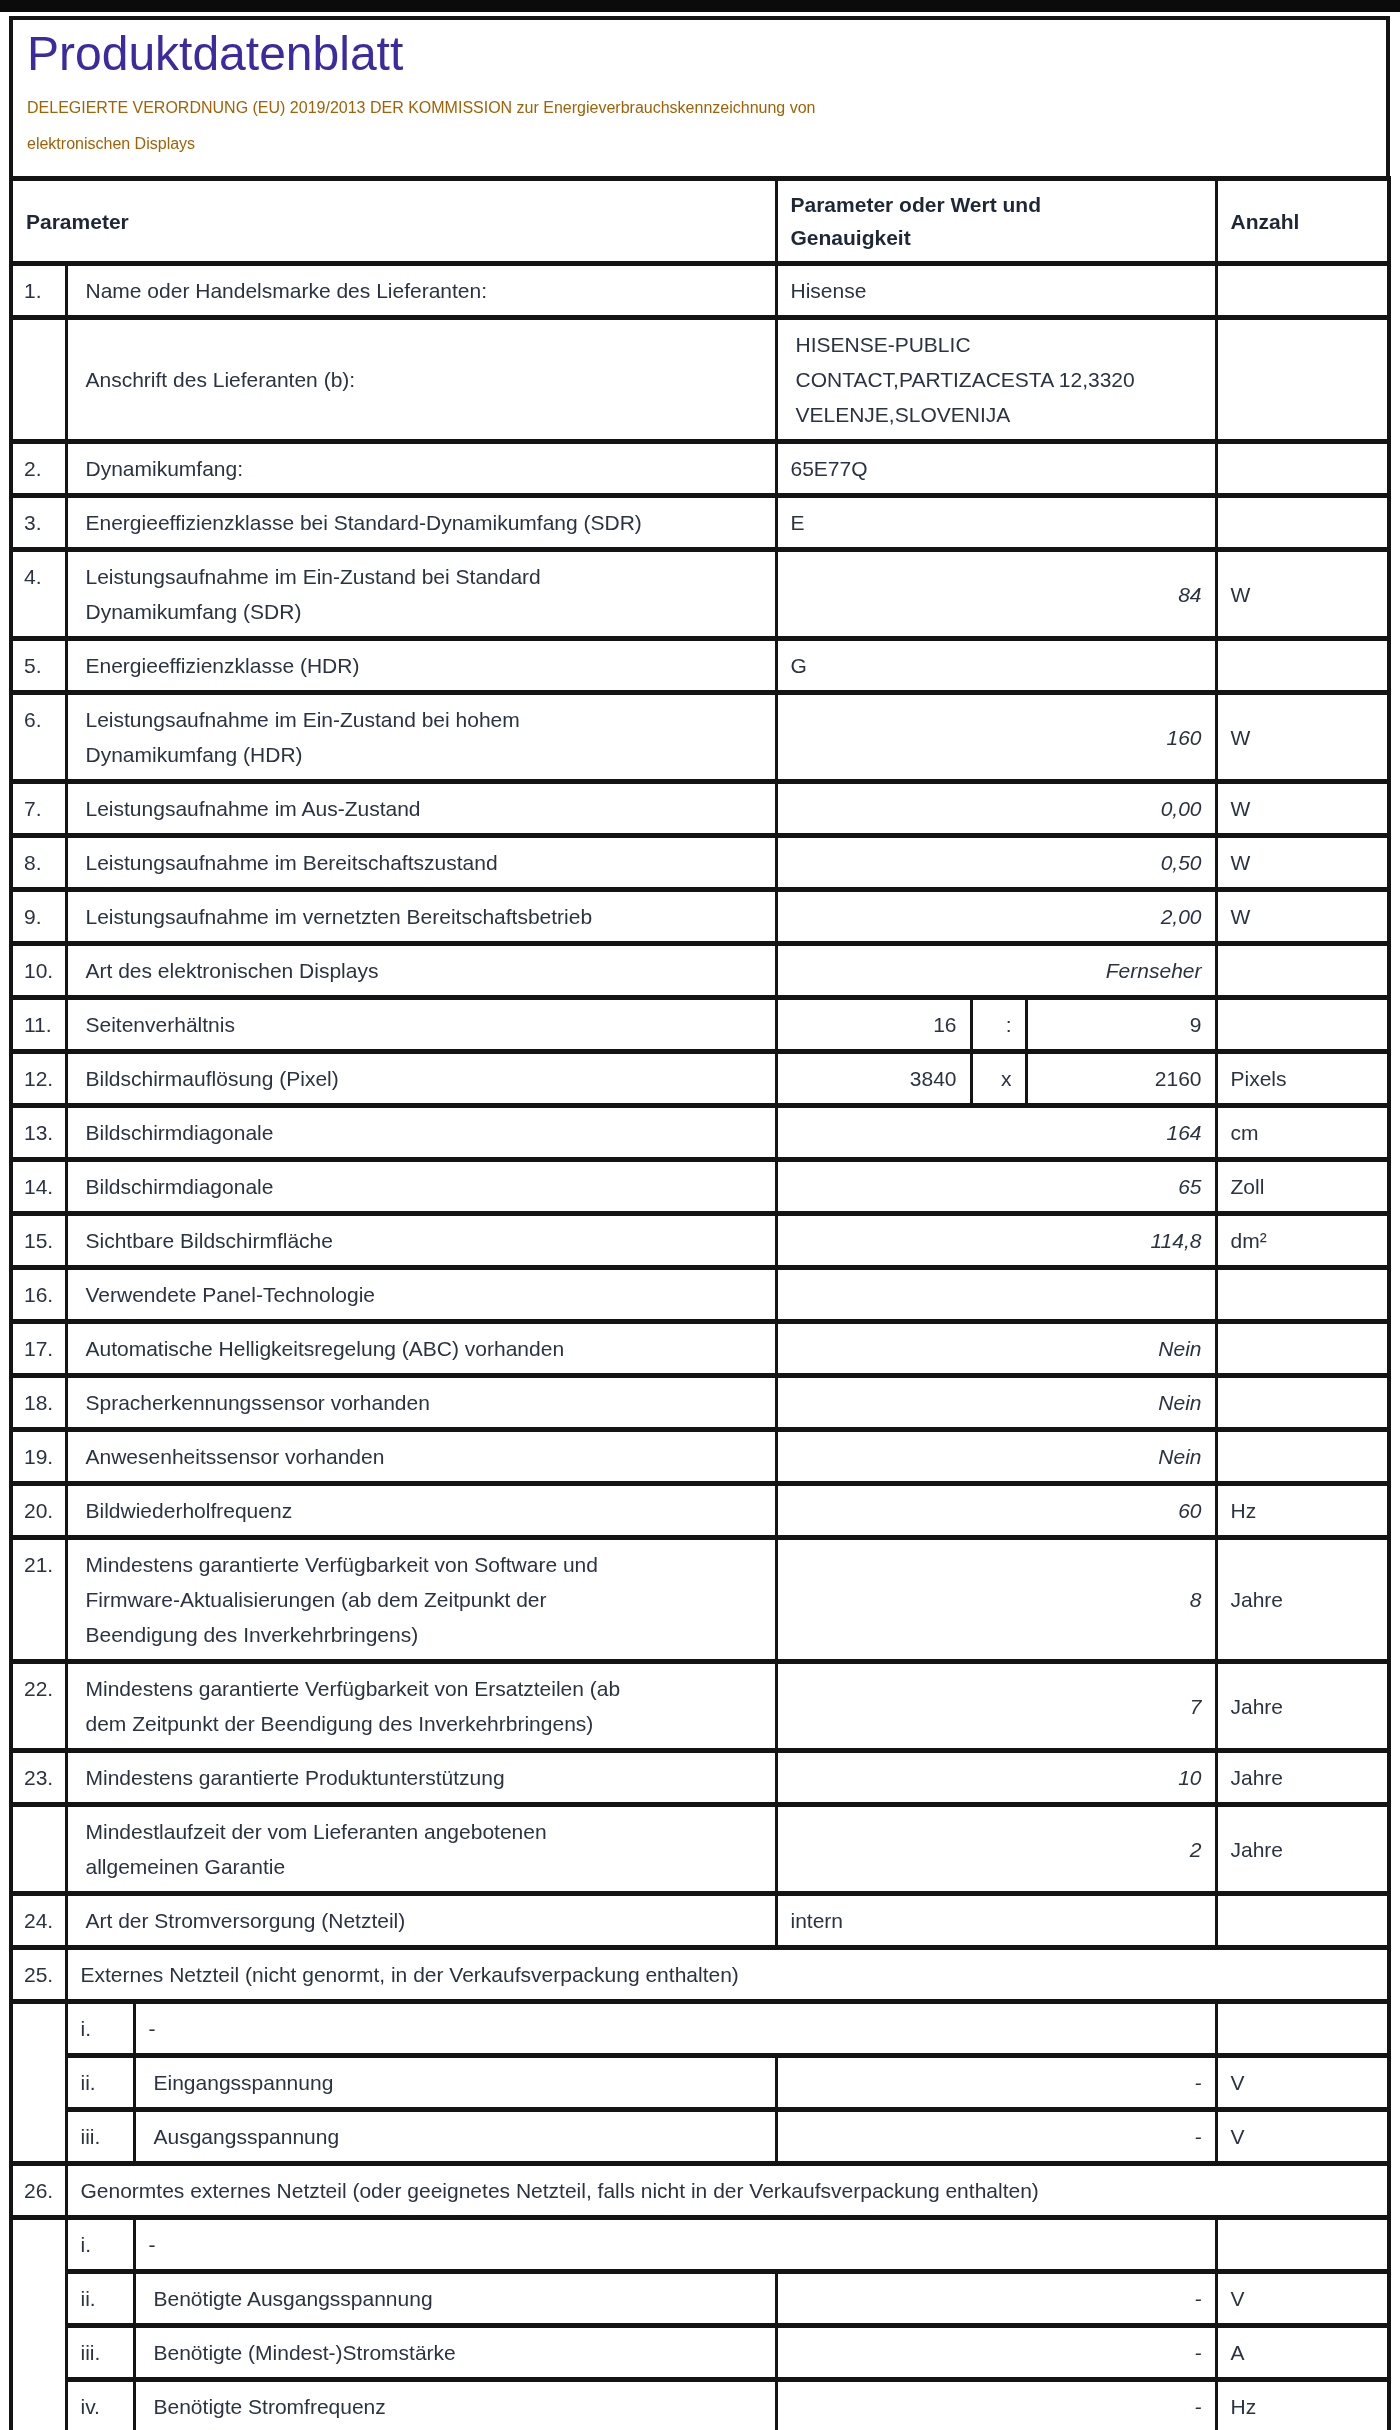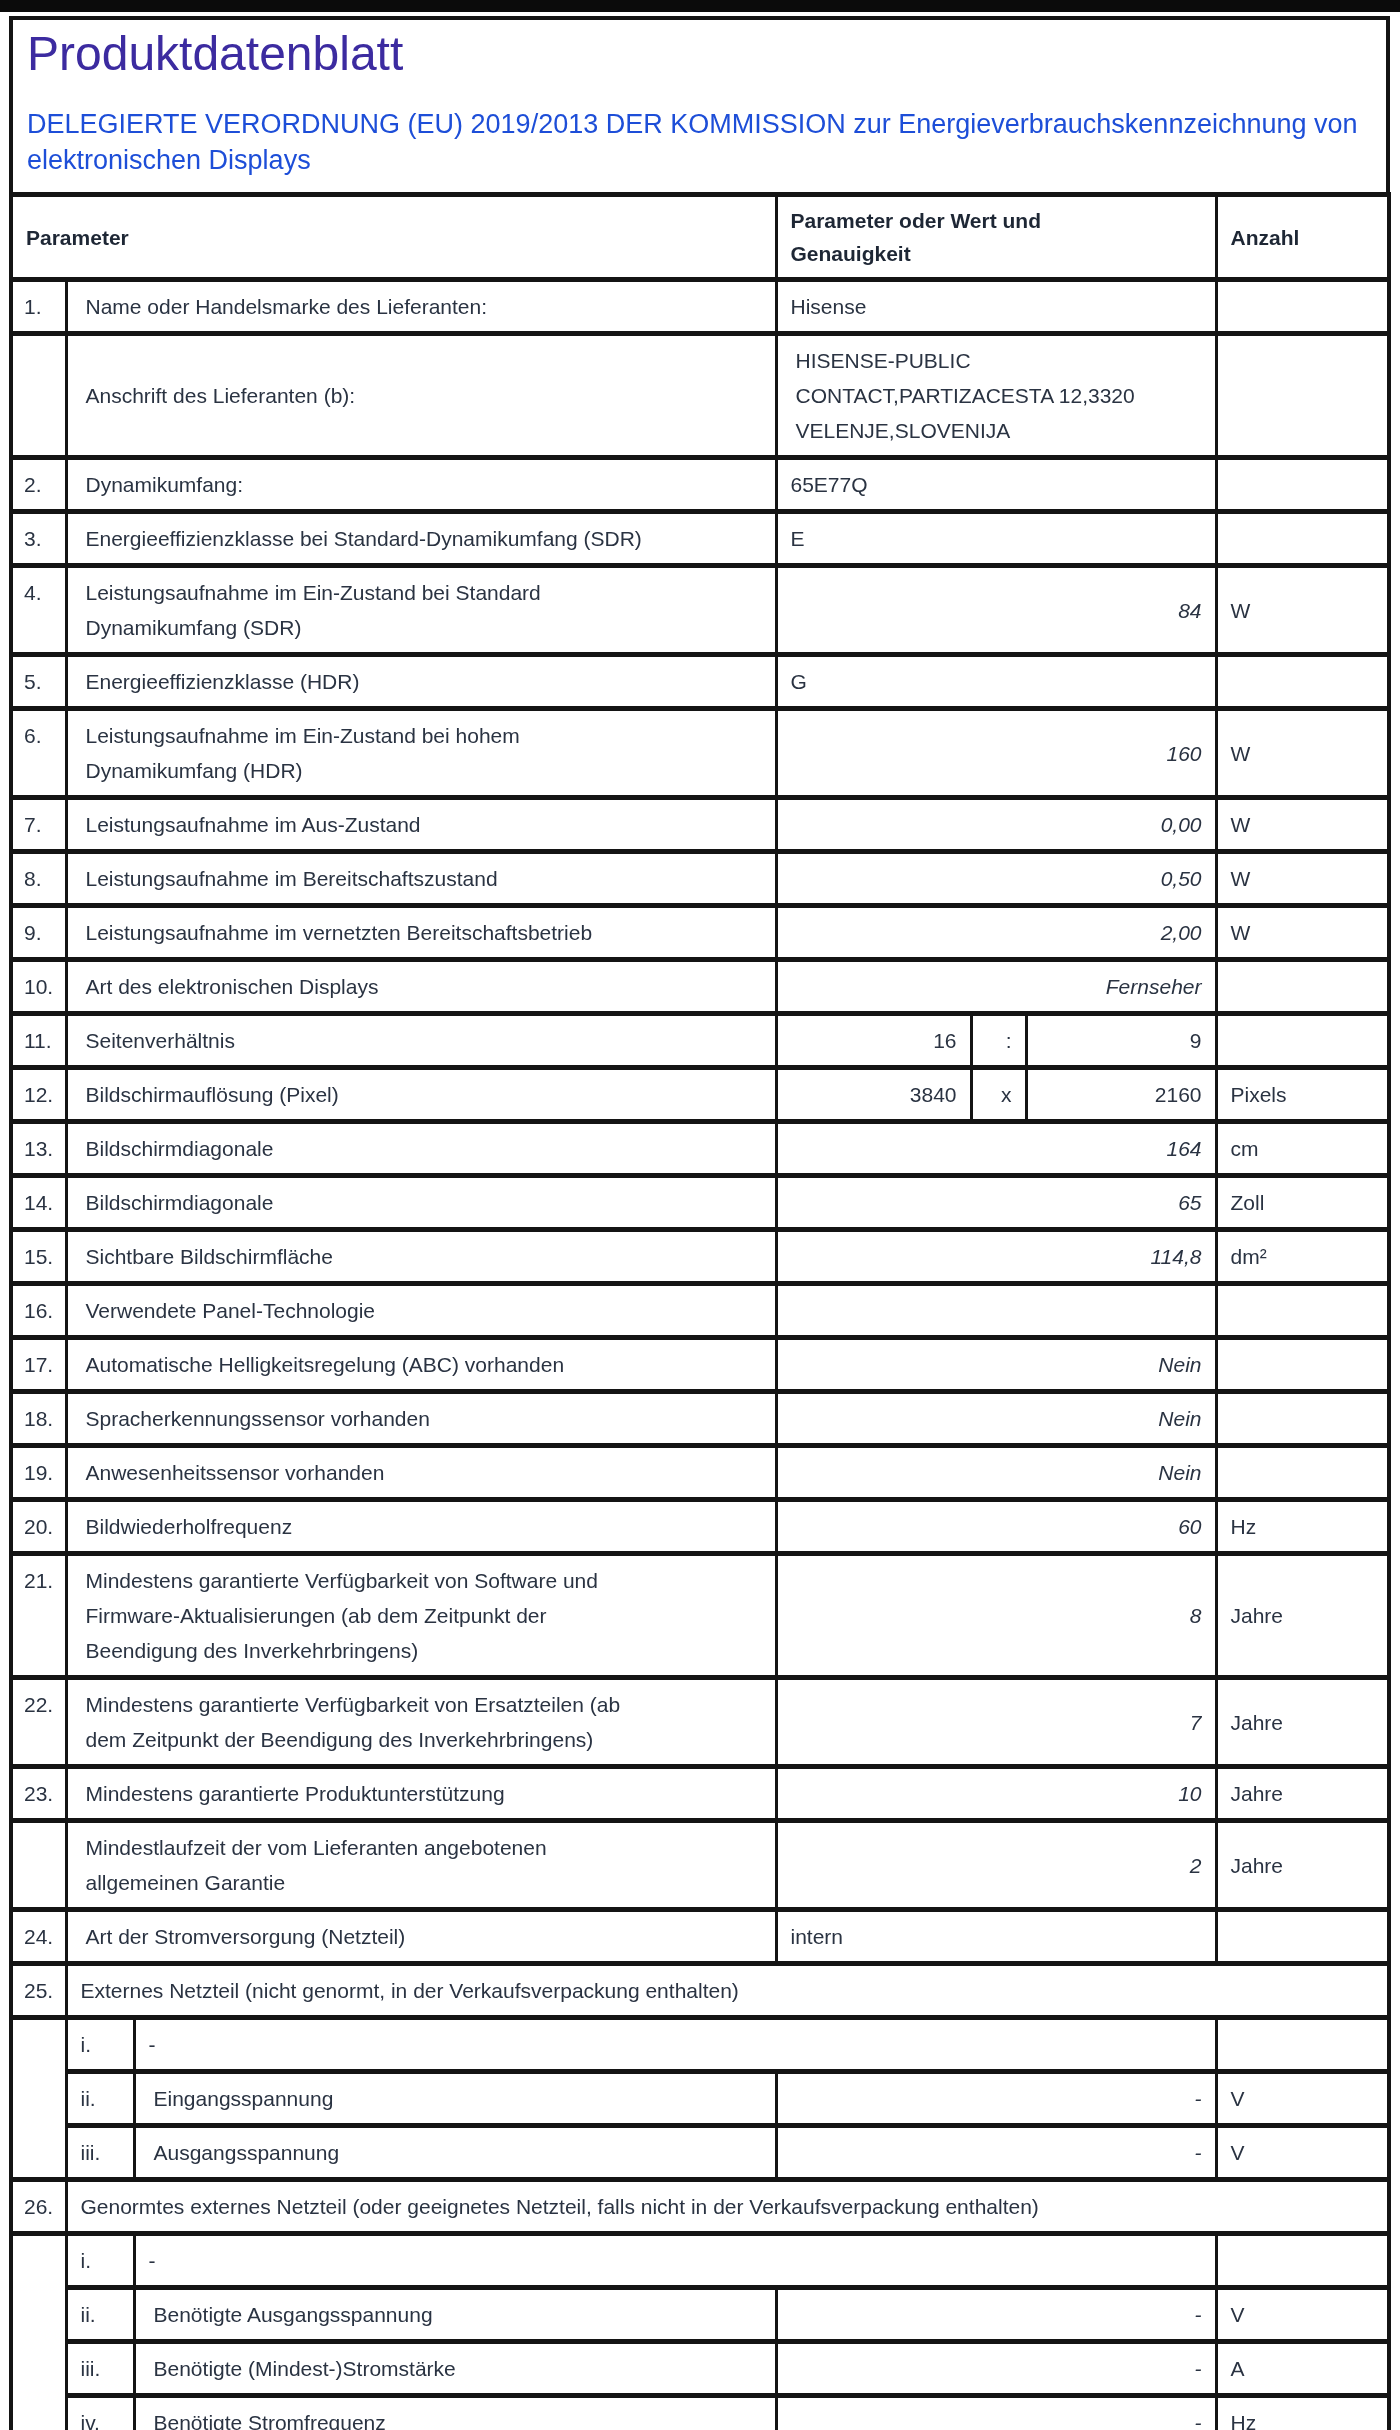--- a/index.html
+++ b/index.html
@@ -18,25 +18,25 @@
     padding:6px 14px 14px 14px;
   }
   .doc-title {
     margin:0;
     font-size:48px;
     line-height:56px;
     font-weight:normal;
     color:#3c2ba0;
   }
   .doc-subtitle {
-    margin-top:24px;
-    font-size:27px;
+    margin-top:8px;
+    font-size:16px;
     line-height:36px;
     white-space:pre-line;
-    color:#1d4ed8;
+    color:#a16207;
   }
 
   table.datasheet {
     width:100%;
     border-collapse:collapse;
     table-layout:fixed;
     border:4px solid #141414;
   }
   .datasheet td, .datasheet th {
     border:3px solid #141414;

